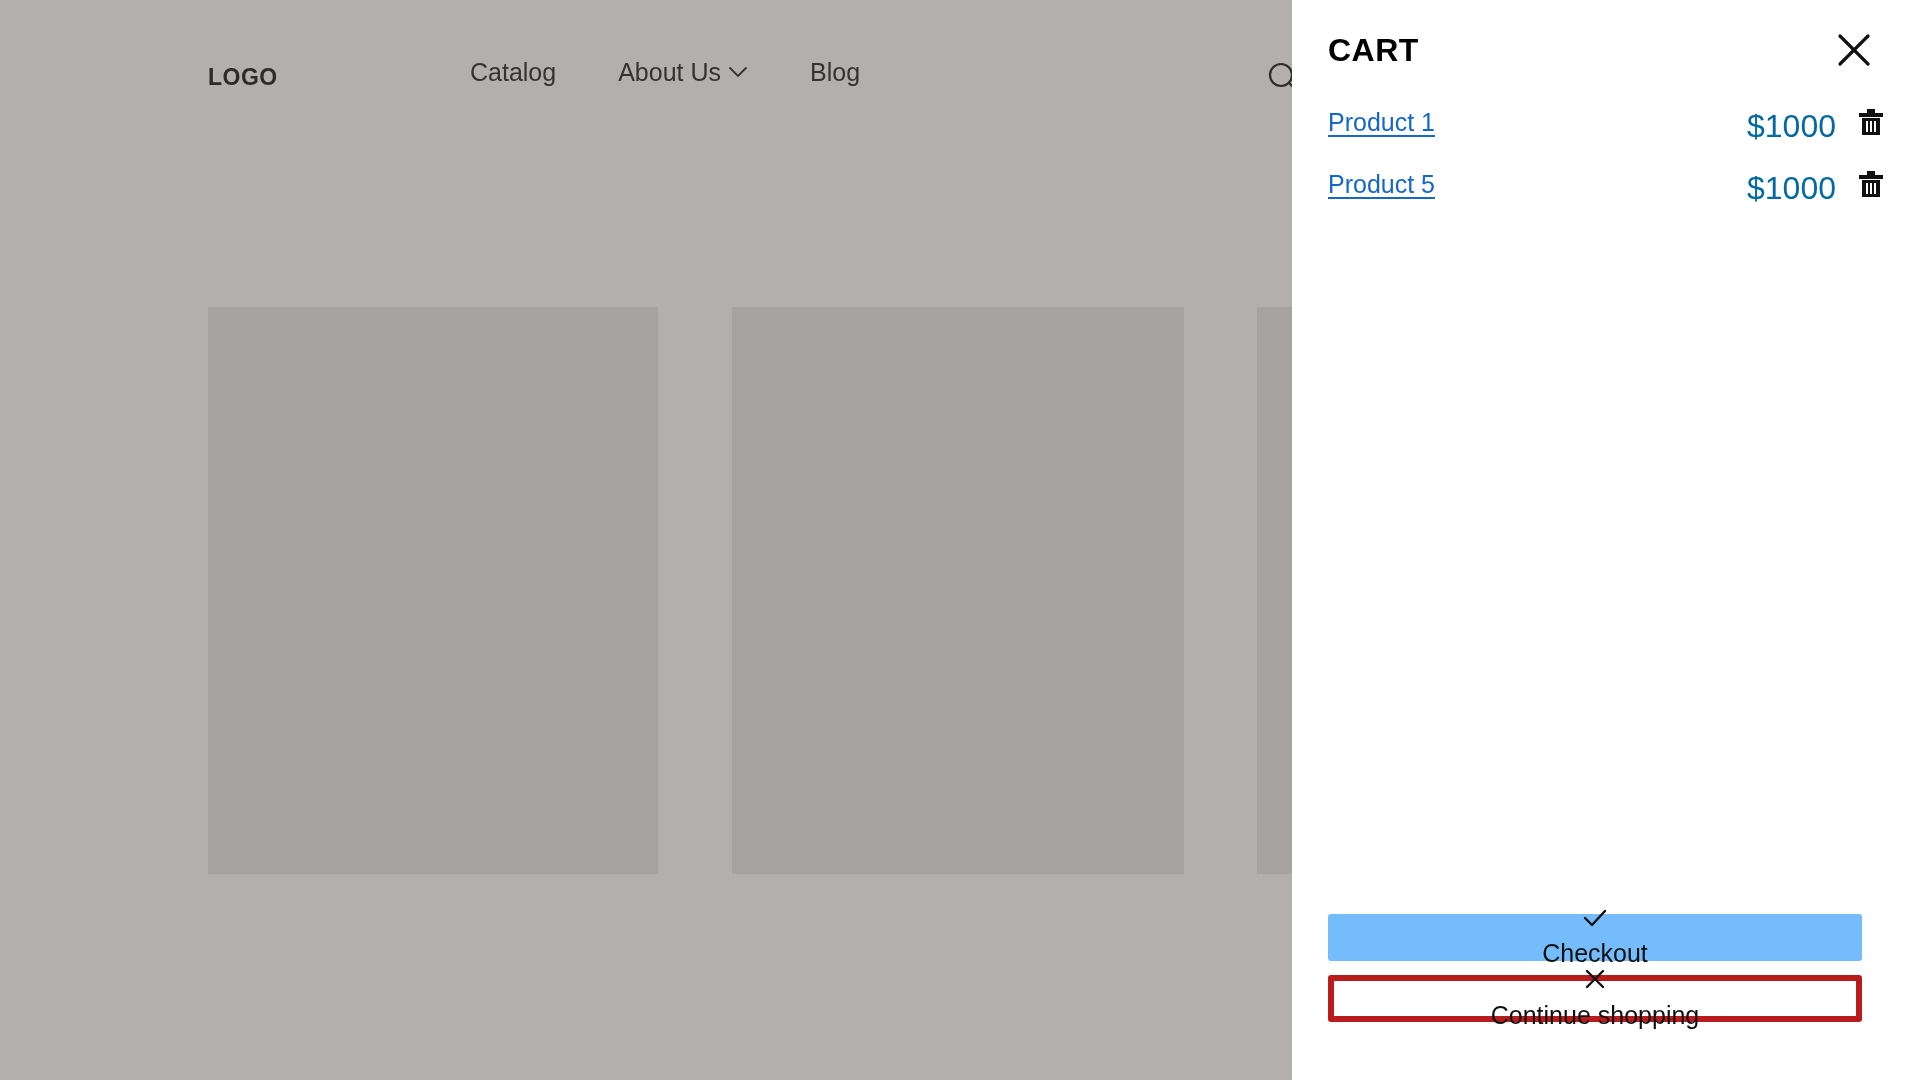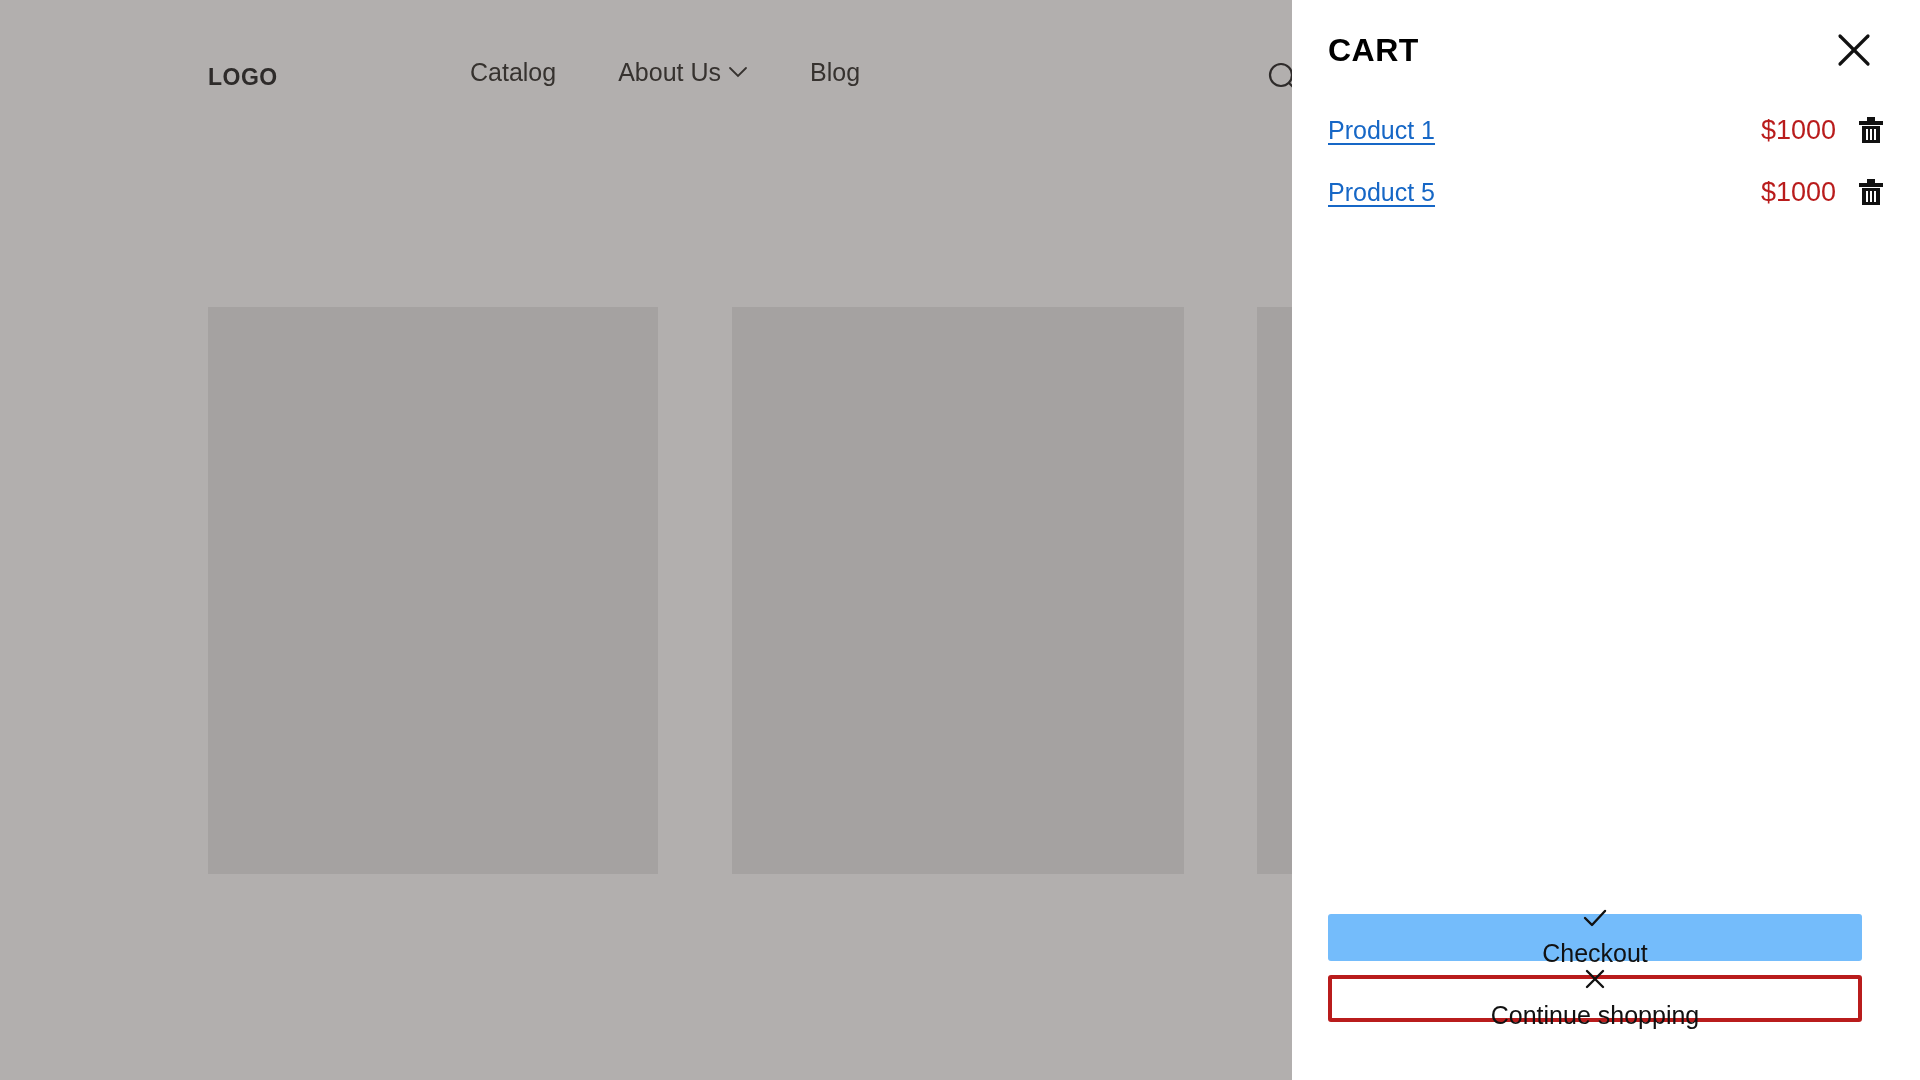--- a/index.html
+++ b/index.html
@@ -144,40 +144,39 @@
 
   .cart-items {
     position: absolute;
     left: 36px;
     top: 108px;
     width: 556px;
   }
 
   .cart-row {
     display: flex;
-    align-items: center;
     height: 44px;
     margin-bottom: 18px;
   }
 
   .item-name {
     font-size: 25px;
     color: #1667c6;
     text-decoration: underline;
     text-underline-offset: 4px;
     text-decoration-thickness: 1.8px;
     cursor: pointer;
     flex: 0 0 auto;
   }
 
   .row-spacer { flex: 1 1 auto; }
 
   .item-price {
-    font-size: 27px;
-    color: #b91c1c;
+    font-size: 32px;
+    color: #0369a1;
     text-align: right;
     margin-right: 22px;
     flex: 0 0 auto;
   }
 
   .trash-btn {
     width: 26px;
     height: 28px;
     background: none;
     border: none;
@@ -209,21 +208,21 @@
 
   .btn-checkout {
     background: #74bcfb;
     border: none;
     color: #111111;
     margin-bottom: 14px;
   }
 
   .btn-continue {
     background: #ffffff;
-    border: 4px solid #b91c1c;
+    border: 6px solid #b91c1c;
     color: #111111;
   }
 
   .icon-inline {
     display: inline-block;
     line-height: 0;
   }
 </style>
 </head>
 <body>

